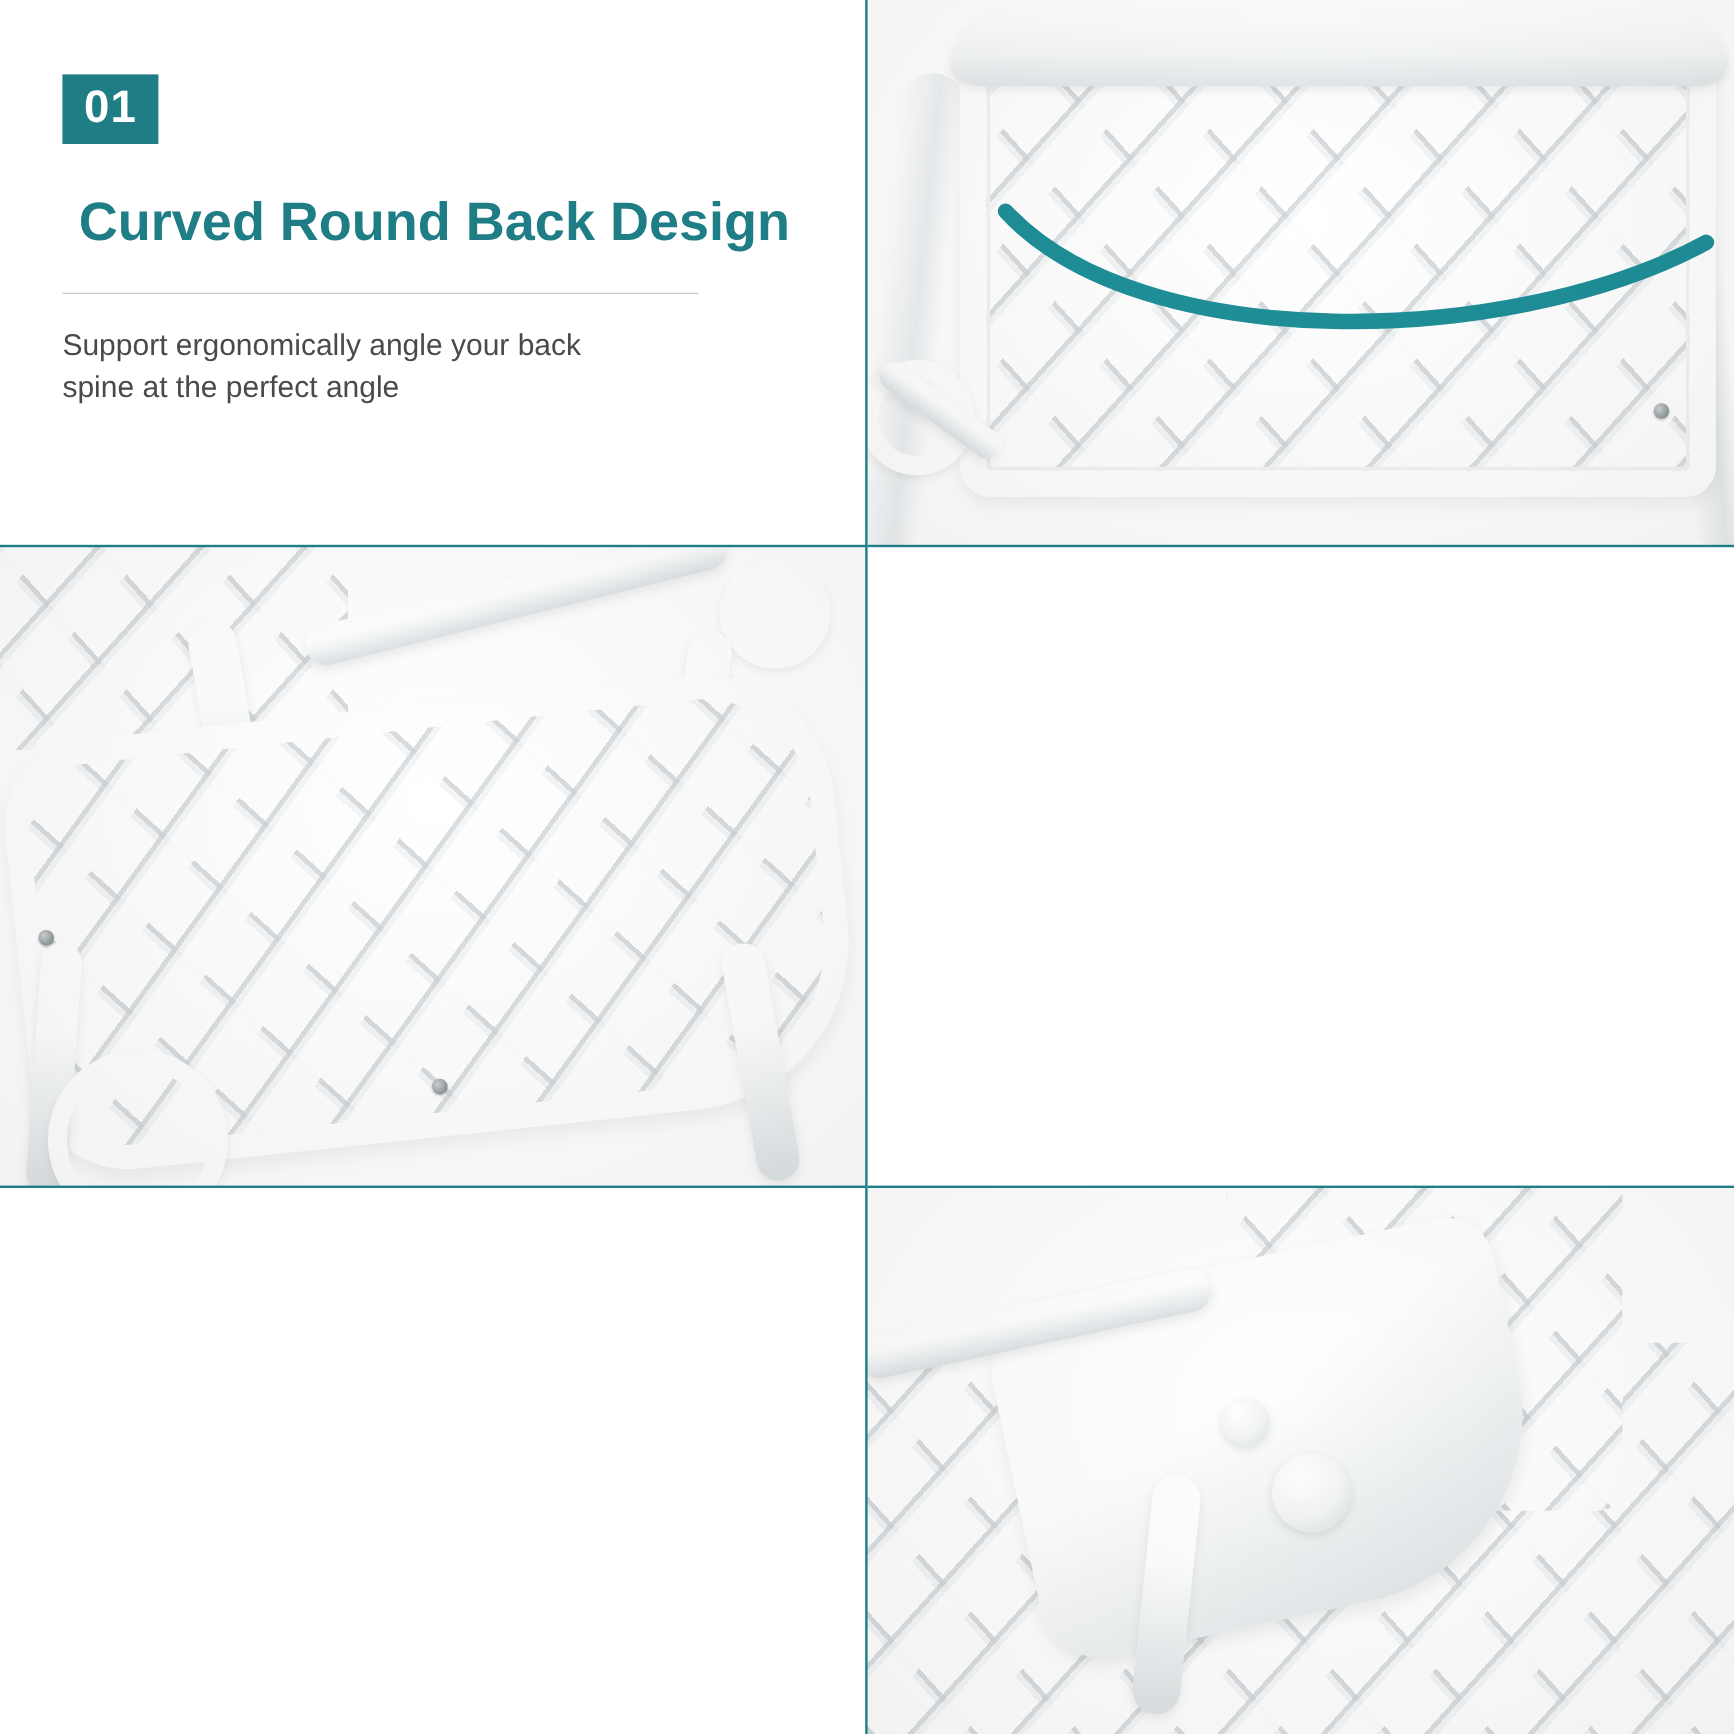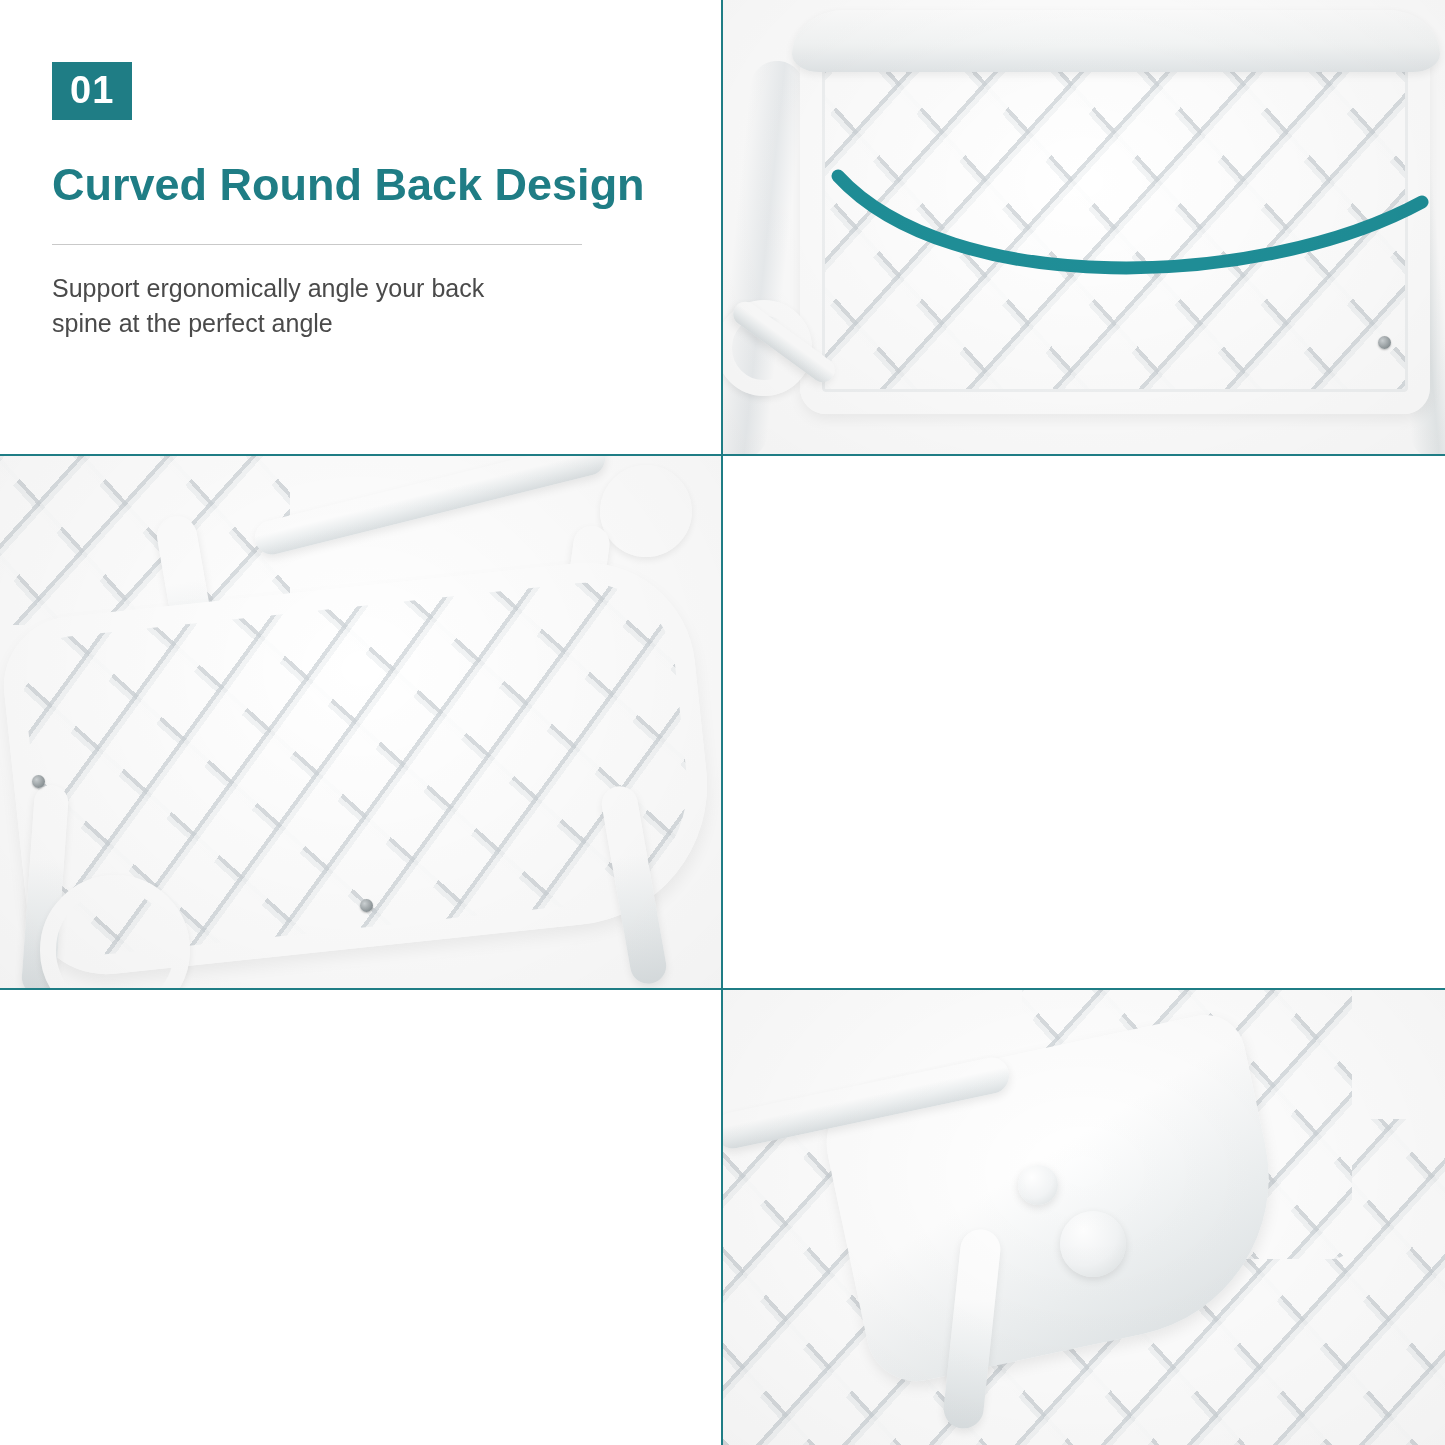--- a/index.html
+++ b/index.html
@@ -63,21 +63,21 @@
     background: #c9c9c9;
   }
   .subtext {
     color: #4a4a4a;
     font-size: 25px;
     line-height: 1.38;
   }
 
   
   .tb-01 { left: 52px; top: 62px; width: 620px; }
-  .tb-01 .headline { margin-top: 40px; }
+  .tb-01 .headline { margin-top: 40px; text-align: center; }
   .tb-01 .rule { margin-top: 34px; width: 530px; }
   .tb-01 .subtext { margin-top: 26px; width: 470px; }
 
   
   .photo {
     position: absolute;
     inset: 0;
     background: #ffffff;
   }
   

